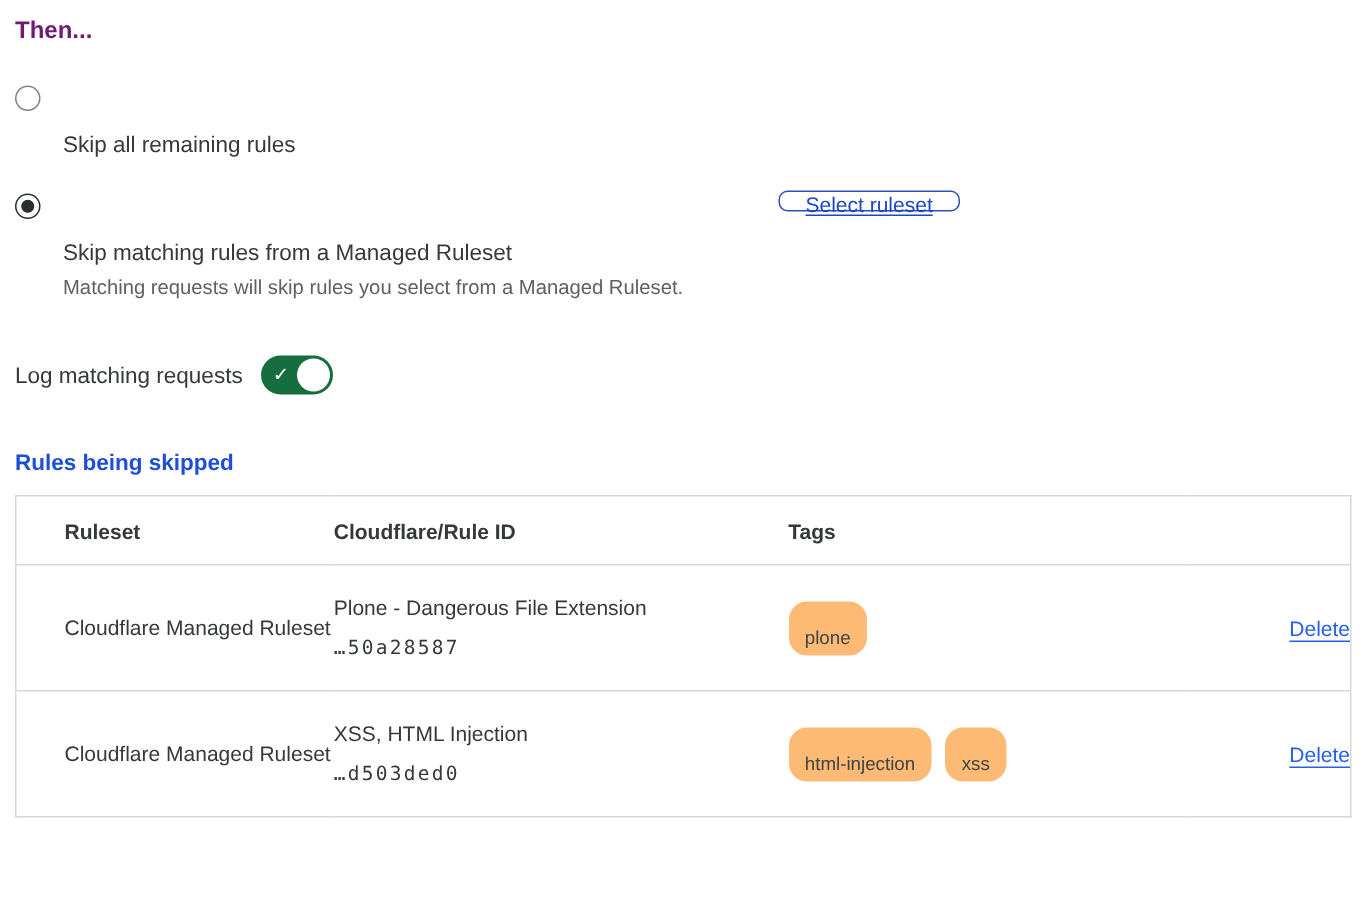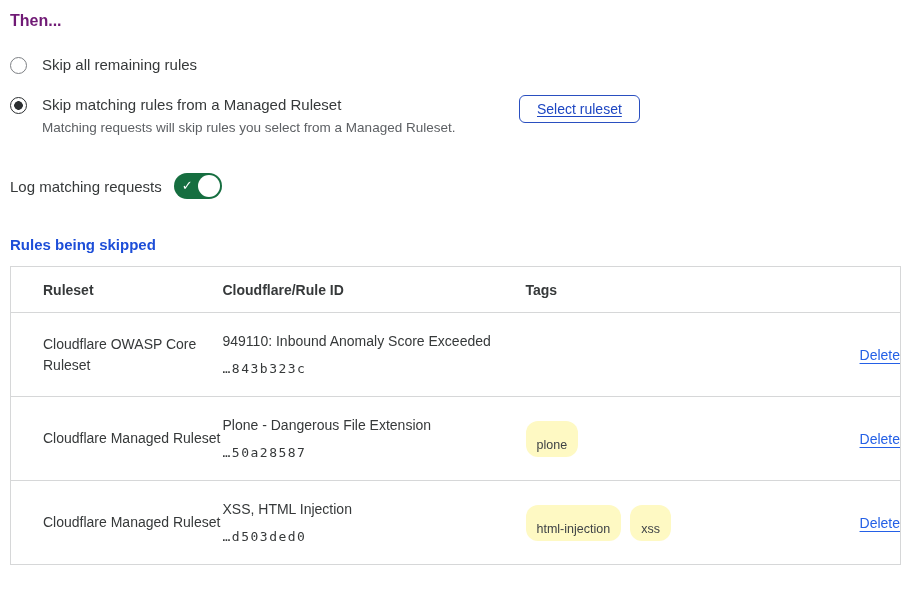--- a/index.html
+++ b/index.html
@@ -27,30 +27,30 @@
     appearance: none; -webkit-appearance: none;
     width: 17px; height: 17px; flex: none;
     margin: 2px 0 0 0;
     border: 1px solid #7d8084; border-radius: 50%;
     background: #fff; cursor: pointer;
   }
   .radio:checked {
     border: 1.5px solid #2b2e30;
     background: radial-gradient(circle, #2b2e30 0 4px, #ffffff 4.6px);
   }
-  .option-text { margin-left: 15px; }
+  .option-text { margin-left: 15px; margin-top: 32px; }
   .option-label {
     display: block; font-size: 15px; line-height: 19px; color: #36393a; cursor: pointer;
   }
   .option-desc {
     margin: 5px 0 0 0; font-size: 13.5px; line-height: 17px; color: #5d6064;
   }
   .select-ruleset-btn {
     position: absolute; left: 509px; top: 0;
-    height: 28px; padding: 0 17px;
+    height: 14px; padding: 0 17px;
     background: #ffffff;
     border: 1px solid #2a4fc0; border-radius: 6px;
     color: #1d46c2; font-size: 14px;
     font-family: "Liberation Sans", "DejaVu Sans", sans-serif;
     text-decoration: underline; text-underline-offset: 2px;
     cursor: pointer;
   }
 
   
   .log-row { display: flex; align-items: center; margin-top: 37px; }
@@ -94,21 +94,21 @@
   .rules-table tr:last-child td { border-bottom: none; }
   .ruleset-cell { line-height: 21px; padding-right: 26px; }
   .desc-line { font-size: 14px; line-height: 17px; }
   .rule-id {
     margin-top: 11px;
     font-family: "DejaVu Sans Mono", monospace;
     font-size: 13px; letter-spacing: 1.5px; color: #36393a;
   }
   .tag {
     display: inline-block;
-    background: #fef9c3; color: #3f4346;
+    background: #fdba74; color: #3f4346;
     border-radius: 12px; padding: 17px 11px 5px;
     font-size: 12.5px; line-height: 14px;
     margin-right: 9px;
   }
   .actions-cell { text-align: right; padding-right: 33px; }
   .delete-link {
     color: #2460e6; font-size: 14px;
     text-decoration: underline; text-underline-offset: 2.5px;
     cursor: pointer;
   }
@@ -156,31 +156,20 @@
     <thead>
       <tr>
         <th>Ruleset</th>
         <th>Cloudflare/Rule ID</th>
         <th>Tags</th>
         <th></th>
       </tr>
     </thead>
     <tbody>
       <tr>
-        <td class="ruleset-cell">Cloudflare OWASP Core Ruleset</td>
-        <td>
-          <div class="desc-line">949110: Inbound Anomaly Score Exceeded</div>
-          <div class="rule-id">…843b323c</div>
-        </td>
-        <td></td>
-        <td class="actions-cell">
-          <a class="delete-link">Delete</a>
-        </td>
-      </tr>
-      <tr>
         <td class="ruleset-cell">Cloudflare Managed Ruleset</td>
         <td>
           <div class="desc-line">Plone - Dangerous File Extension</div>
           <div class="rule-id">…50a28587</div>
         </td>
         <td>
           <span class="tag">plone</span>
         </td>
         <td class="actions-cell">
           <a class="delete-link">Delete</a>

